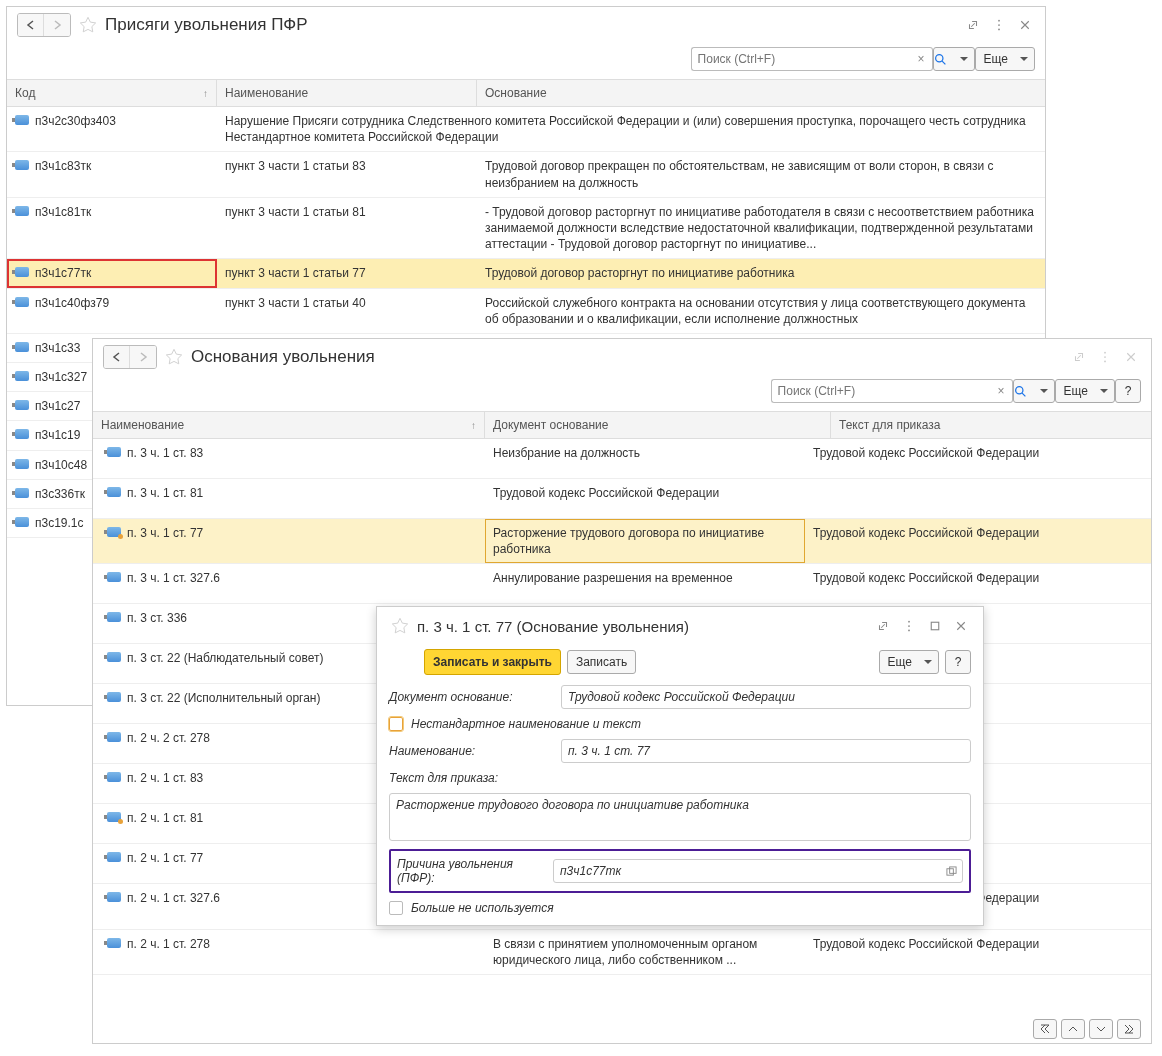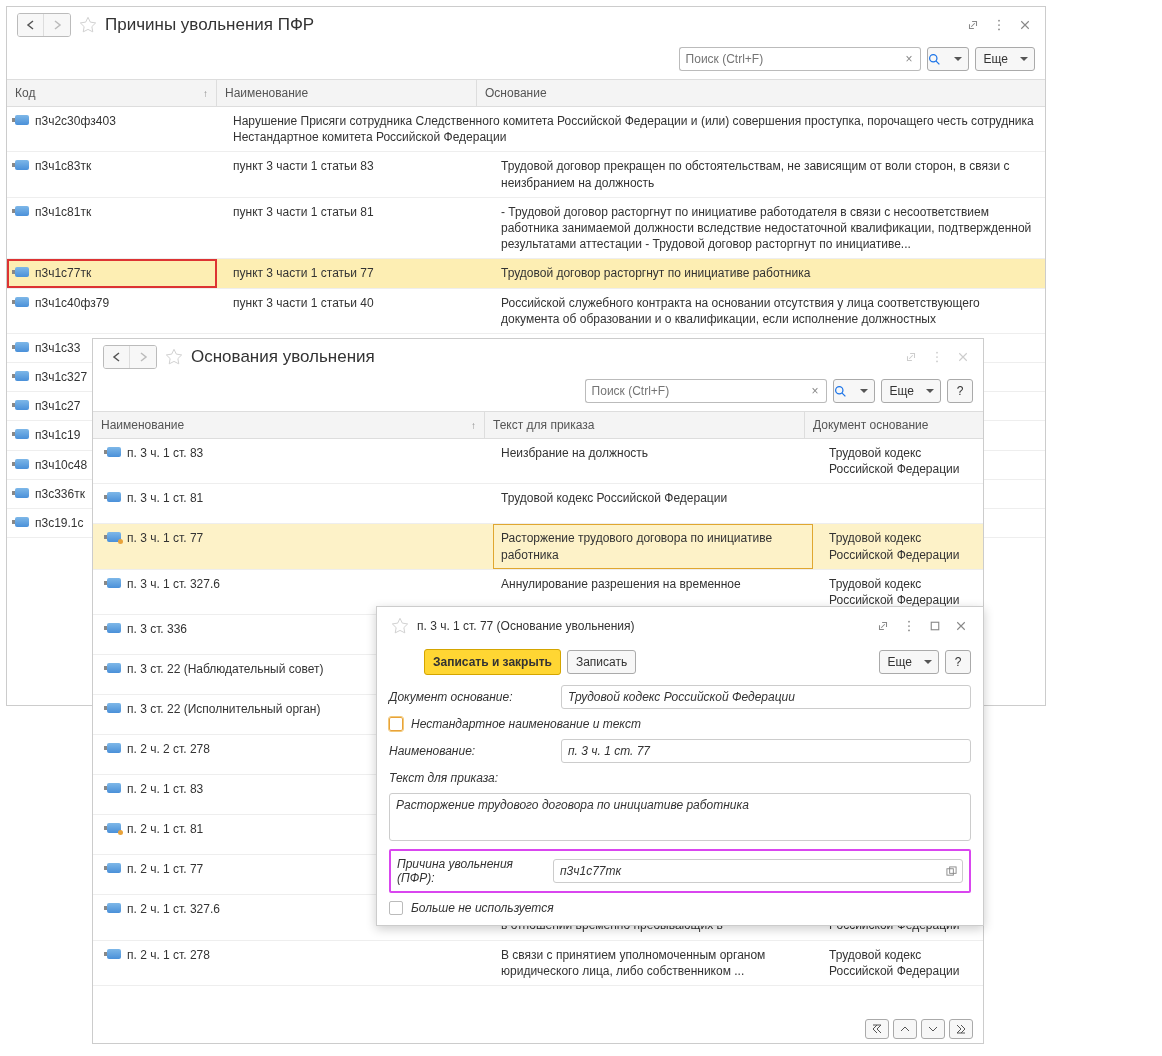--- a/index.html
+++ b/index.html
@@ -31,21 +31,20 @@
   .nav-btn svg { width: 12px; height: 12px; }
   .star { width: 22px; height: 22px; display: flex; align-items: center; justify-content: center; color: #ccc; }
   .star svg { width: 18px; height: 18px; }
   .title-text { font-size: 17px; color: #333; flex: 1; }
   .title-icon { width: 20px; height: 20px; display: flex; align-items: center; justify-content: center; color: #888; cursor: pointer; }
   .toolbar-row {
     display: flex;
     align-items: center;
     justify-content: flex-end;
     padding: 4px 10px 8px;
-    gap: 6px;
   }
   .search-group { display: flex; align-items: center; }
   .search-input {
     width: 220px;
     height: 24px;
     border: 1px solid #bbb;
     border-right: none;
     border-radius: 3px 0 0 3px;
     padding: 0 6px;
     font-size: 12px;
@@ -95,21 +94,20 @@
     gap: 4px;
     border-right: 1px solid #ddd;
   }
   .th:last-child { border-right: none; }
   .sort-arrow { color: #888; font-size: 10px; }
   .tbody { }
   .tr {
     display: flex;
     border-bottom: 1px solid #eee;
     align-items: flex-start;
-    gap: 8px;
   }
   .td {
     padding: 6px 8px;
     display: flex;
     align-items: flex-start;
     gap: 6px;
     line-height: 1.35;
   }
   .row-icon {
     width: 14px;
@@ -168,21 +166,21 @@
   .form-field.textarea { height: 48px; align-items: flex-start; padding-top: 4px; }
   .checkbox {
     width: 14px; height: 14px;
     border: 1px solid #bbb;
     border-radius: 2px;
     background: #fff;
     flex-shrink: 0;
   }
   .checkbox.orange { border-color: #e8a23a; outline: 1px solid #f3c978; }
   .highlight-red {
-    border: 2px solid #d946ef;
+    border: 2px solid #4c1d95;
     border-radius: 2px;
     padding: 6px;
     display: flex;
     align-items: center;
   }
   .highlight-red .form-label { width: 156px; }
   .highlight-red .form-field { position: relative; }
   .open-icon-btn {
     position: absolute; right: 2px; top: 2px;
     width: 18px; height: 18px;
@@ -216,21 +214,21 @@
           <svg viewBox="0 0 12 12">
             <path d="M4 2 L9 6 L4 10" fill="none" stroke="#bbb" stroke-width="1.5"></path>
           </svg>
         </div>
     </div>
     <div class="star">
         <svg viewBox="0 0 20 20">
           <path d="M10 1.5l2.6 5.3 5.9.9-4.2 4.1 1 5.8L10 14.9 4.7 17.6l1-5.8L1.5 7.7l5.9-.9z" fill="none" stroke="#ccc" stroke-width="1"></path>
         </svg>
       </div>
-    <div class="title-text">Причины увольнения ПФР</div>
+    <div class="title-text">Присяги увольнения ПФР</div>
     <div class="title-icon">
         <svg viewBox="0 0 16 16" width="14" height="14">
           <path d="M6 10l4-4M7 4h5v5M4 7v5h5" fill="none" stroke="#888" stroke-width="1.2"></path>
         </svg>
       </div>
     <div class="title-icon">
         <svg viewBox="0 0 16 16" width="14" height="14">
           <circle cx="8" cy="3" r="1" fill="#888"></circle>
           <circle cx="8" cy="8" r="1" fill="#888"></circle>
           <circle cx="8" cy="13" r="1" fill="#888"></circle>
@@ -381,21 +379,21 @@
             <div class="row-icon blue"></div>
             <span>п3с19.1с</span>
           </div>
           <div class="td c2"></div>
           <div class="td c3"></div>
         </div>
       </div>
   </div>
 </div>
 
-<div class="window w2" style="left:92px; top:338px; width:892px; height:706px;">
+<div class="window w2" style="left:92px; top:338px; width:1060px; height:706px;">
   <div class="titlebar">
     <div class="nav-group">
       <div class="nav-btn">
           <svg viewBox="0 0 12 12">
             <path d="M8 2 L3 6 L8 10" fill="none" stroke="#555" stroke-width="1.5"></path>
           </svg>
         </div>
       <div class="nav-btn">
           <svg viewBox="0 0 12 12">
             <path d="M4 2 L9 6 L4 10" fill="none" stroke="#bbb" stroke-width="1.5"></path>
@@ -443,25 +441,25 @@
     <div class="btn icon-only">
         <span>?</span>
       </div>
   </div>
   <div class="table">
     <div class="thead">
       <div class="th c1">
           <span>Наименование</span>
           <span class="sort-arrow" style="margin-left:auto">↑</span>
         </div>
+      <div class="th c3">
+          <span>Документ основание</span>
+        </div>
       <div class="th c2">
           <span>Текст для приказа</span>
-        </div>
-      <div class="th c3">
-          <span>Документ основание</span>
         </div>
     </div>
     <div class="tbody" id="w2-body">
         <div class="tr" style="min-height: 40px;">
           <div class="td c1" style="padding-left:14px">
             <div class="row-icon blue"></div>
             <span>п. 3 ч. 1 ст. 83</span>
           </div>
           <div class="td c2 mid">
             <span>Неизбрание на должность</span>
@@ -637,21 +635,21 @@
   </div>
 </div>
 
 <div class="window w3" style="left:376px; top:606px; width:608px; height:320px;">
   <div class="titlebar">
     <div class="star">
         <svg viewBox="0 0 20 20">
           <path d="M10 1.5l2.6 5.3 5.9.9-4.2 4.1 1 5.8L10 14.9 4.7 17.6l1-5.8L1.5 7.7l5.9-.9z" fill="none" stroke="#ccc" stroke-width="1"></path>
         </svg>
       </div>
-    <div class="title-text" style="font-size:12px">п. 3 ч. 1 ст. 77 (Основание увольнения)</div>
+    <div class="title-text" style="font-size:15px">п. 3 ч. 1 ст. 77 (Основание увольнения)</div>
     <div class="title-icon">
         <svg viewBox="0 0 16 16" width="14" height="14">
           <path d="M6 10l4-4M7 4h5v5M4 7v5h5" fill="none" stroke="#888" stroke-width="1.2"></path>
         </svg>
       </div>
     <div class="title-icon">
         <svg viewBox="0 0 16 16" width="14" height="14">
           <circle cx="8" cy="3" r="1" fill="#888"></circle>
           <circle cx="8" cy="8" r="1" fill="#888"></circle>
           <circle cx="8" cy="13" r="1" fill="#888"></circle>

